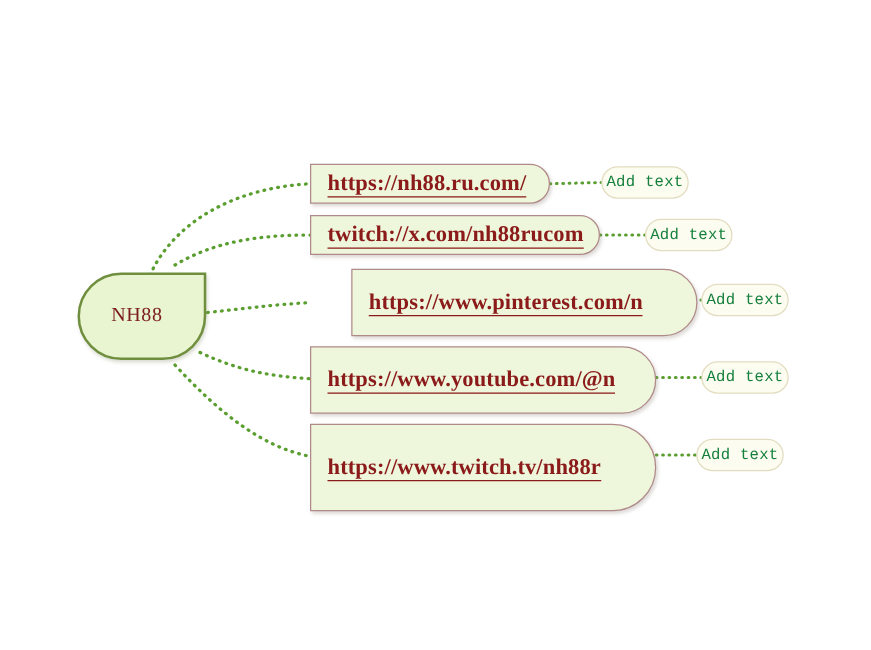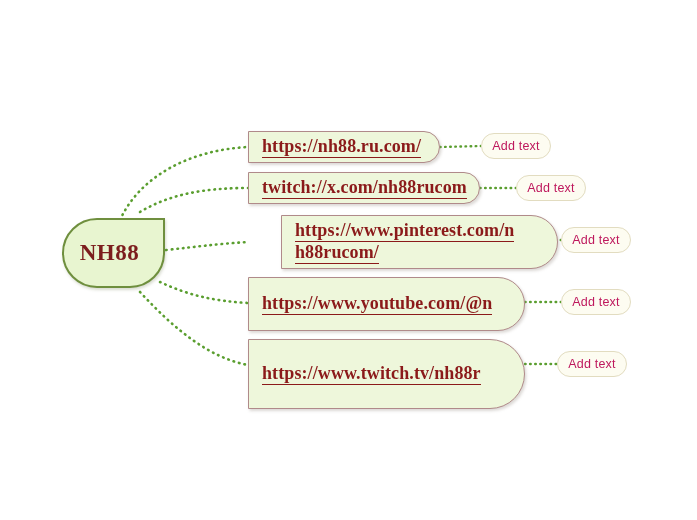--- a/index.html
+++ b/index.html
@@ -37,22 +37,22 @@
     background: #e8f5d0;
     border: 2px solid #6f8f3e;
     border-radius: 52px 0 52px 52px;
     display: flex;
     align-items: center;
     justify-content: center;
     box-shadow: 1px 2px 3px rgba(120,130,90,0.28);
   }
   .root-label {
     font-family: "Liberation Serif", serif;
-    font-weight: bold;
-    font-size: 23px;
+    font-weight: normal;
+    font-size: 16px;
     color: #7c1d1d;
     letter-spacing: 0.5px;
     position: relative;
     left: -4px;
   }
 
   
   .url-node {
     position: absolute;
     box-sizing: border-box;
@@ -85,23 +85,23 @@
     position: absolute;
     box-sizing: border-box;
     background: #fdfcf1;
     border: 1.3px solid #e2dcc0;
     border-radius: 14px;
     display: flex;
     align-items: center;
     justify-content: center;
   }
   .add-label {
-    font-family: Liberation Sans, sans-serif;
+    font-family: Liberation Mono, monospace;
     font-size: 12.5px;
-    color: #be185d;
+    color: #15803d;
     letter-spacing: 0.2px;
   }
 </style>
 </head>
 <body>
 
 <div id="canvas">
 
   <svg id="edges" viewBox="0 0 697 520" xmlns="http://www.w3.org/2000/svg">
       <path d="M 120 220 C 140 176, 190 150, 248 147" fill="none" stroke="#5a9e2f" stroke-width="2.6" stroke-linecap="round" stroke-dasharray="0.6 5"></path>
@@ -127,21 +127,21 @@
       <div class="add-node" style="left: 481px; top: 133px; width: 70px; height: 26px;">
         <span class="add-label">Add text</span>
       </div>
       <div class="url-node" style="left: 248px; top: 172px; width: 232px; height: 32px;">
         <div class="url-text"><span class="ln">twitch://x.com/nh88rucom</span></div>
       </div>
       <div class="add-node" style="left: 516px; top: 175px; width: 70px; height: 26px;">
         <span class="add-label">Add text</span>
       </div>
       <div class="url-node" style="left: 248px; top: 215px; width: 277px; height: 54px; margin-left: 33px;">
-        <div class="url-text"><span class="ln">https://www.pinterest.com/n</span><br><span class="ln">h88rucom/</span></div>
+        <div class="url-text"><span class="ln">https://www.pinterest.com/n</span><br></div>
       </div>
       <div class="add-node" style="left: 561px; top: 227px; width: 70px; height: 26px;">
         <span class="add-label">Add text</span>
       </div>
       <div class="url-node" style="left: 248px; top: 277px; width: 277px; height: 54px;">
         <div class="url-text"><span class="ln">https://www.youtube.com/@n</span><br></div>
       </div>
       <div class="add-node" style="left: 561px; top: 289px; width: 70px; height: 26px;">
         <span class="add-label">Add text</span>
       </div>

